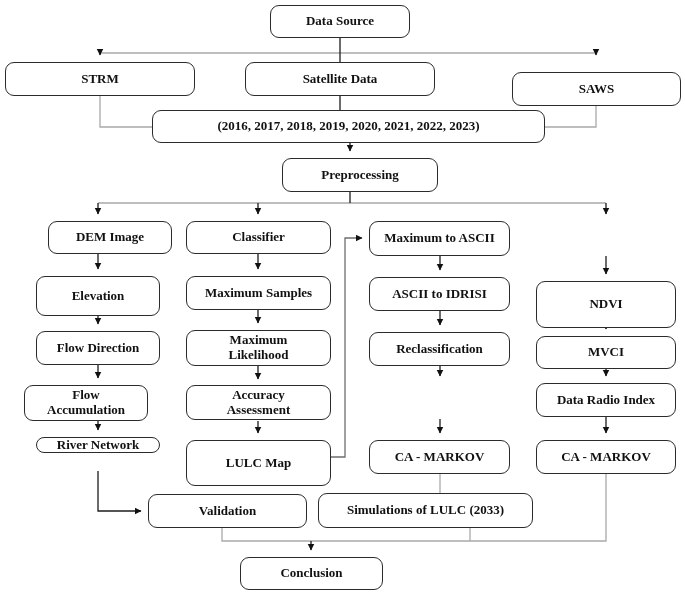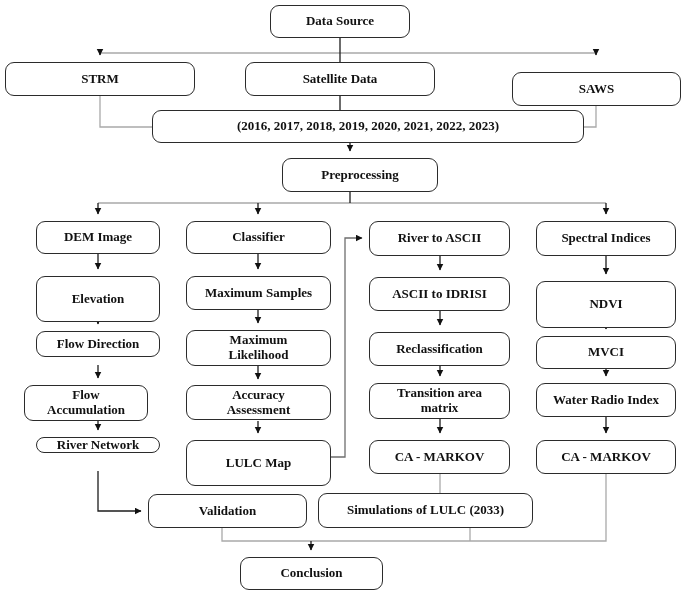--- a/index.html
+++ b/index.html
@@ -98,48 +98,45 @@
 
     <path d="M331,457 H345 V238 H362" stroke="#6e6e6e" stroke-width="1.3" fill="none" marker-end="url(#ah)"></path>
   </svg>
 
   <div class="node" style="left:270px; top:5px; width:140px; height:33px">Data Source</div>
 
   <div class="node" style="left:5px; top:62px; width:190px; height:34px">STRM</div>
   <div class="node" style="left:245px; top:62px; width:190px; height:34px">Satellite Data</div>
   <div class="node" style="left:512px; top:72px; width:169px; height:34px">SAWS</div>
 
-  <div class="node" style="left:152px; top:110px; width:432px; height:33px">(2016, 2017, 2018, 2019, 2020, 2021, 2022, 2023)</div>
+  <div class="node" style="left:152px; top:110px; width:393px; height:33px">(2016, 2017, 2018, 2019, 2020, 2021, 2022, 2023)</div>
   <div class="node" style="left:282px; top:158px; width:156px; height:34px">Preprocessing</div>
 
-  <div class="node" style="left:36px; top:221px; width:124px; height:33px">DEM Image</div>
-  <div class="node" style="left:36px; top:276px; width:124px; height:46px">Elevation</div>
-  <div class="node" style="left:36px; top:331px; width:124px; height:26px">Flow Direction</div>
+  <div class="node" style="left:48px; top:221px; width:124px; height:33px">DEM Image</div>
+  <div class="node" style="left:36px; top:276px; width:124px; height:40px">Elevation</div>
+  <div class="node" style="left:36px; top:331px; width:124px; height:34px">Flow Direction</div>
   <div class="node" style="left:24px; top:385px; width:124px; height:36px">Flow
 Accumulation</div>
   <div class="node" style="left:36px; top:437px; width:124px; height:16px">River Network</div>
 
   <div class="node" style="left:186px; top:221px; width:145px; height:33px">Classifier</div>
   <div class="node" style="left:186px; top:276px; width:145px; height:34px">Maximum Samples</div>
   <div class="node" style="left:186px; top:330px; width:145px; height:36px">Maximum
 Likelihood</div>
   <div class="node" style="left:186px; top:385px; width:145px; height:35px">Accuracy
 Assessment</div>
   <div class="node" style="left:186px; top:440px; width:145px; height:46px">LULC Map</div>
 
-  <div class="node" style="left:369px; top:221px; width:141px; height:35px">River to ASCII</div>
+  <div class="node" style="left:369px; top:221px; width:141px; height:35px">Maximum to ASCII</div>
   <div class="node" style="left:369px; top:277px; width:141px; height:34px">ASCII to IDRISI</div>
   <div class="node" style="left:369px; top:332px; width:141px; height:34px">Reclassification</div>
-  <div class="node" style="left:369px; top:383px; width:141px; height:36px">Transition area
-matrix</div>
   <div class="node" style="left:369px; top:440px; width:141px; height:34px">CA - MARKOV</div>
 
-  <div class="node" style="left:536px; top:221px; width:140px; height:35px">Spectral Indices</div>
   <div class="node" style="left:536px; top:281px; width:140px; height:47px">NDVI</div>
   <div class="node" style="left:536px; top:336px; width:140px; height:33px">MVCI</div>
-  <div class="node" style="left:536px; top:383px; width:140px; height:34px">Water Radio Index</div>
+  <div class="node" style="left:536px; top:383px; width:140px; height:34px">Data Radio Index</div>
   <div class="node" style="left:536px; top:440px; width:140px; height:34px">CA - MARKOV</div>
 
   <div class="node" style="left:148px; top:494px; width:159px; height:34px">Validation</div>
   <div class="node" style="left:318px; top:493px; width:215px; height:35px">Simulations of LULC (2033)</div>
   <div class="node" style="left:240px; top:557px; width:143px; height:33px">Conclusion</div>
 
 </div>
 
 </body></html>

